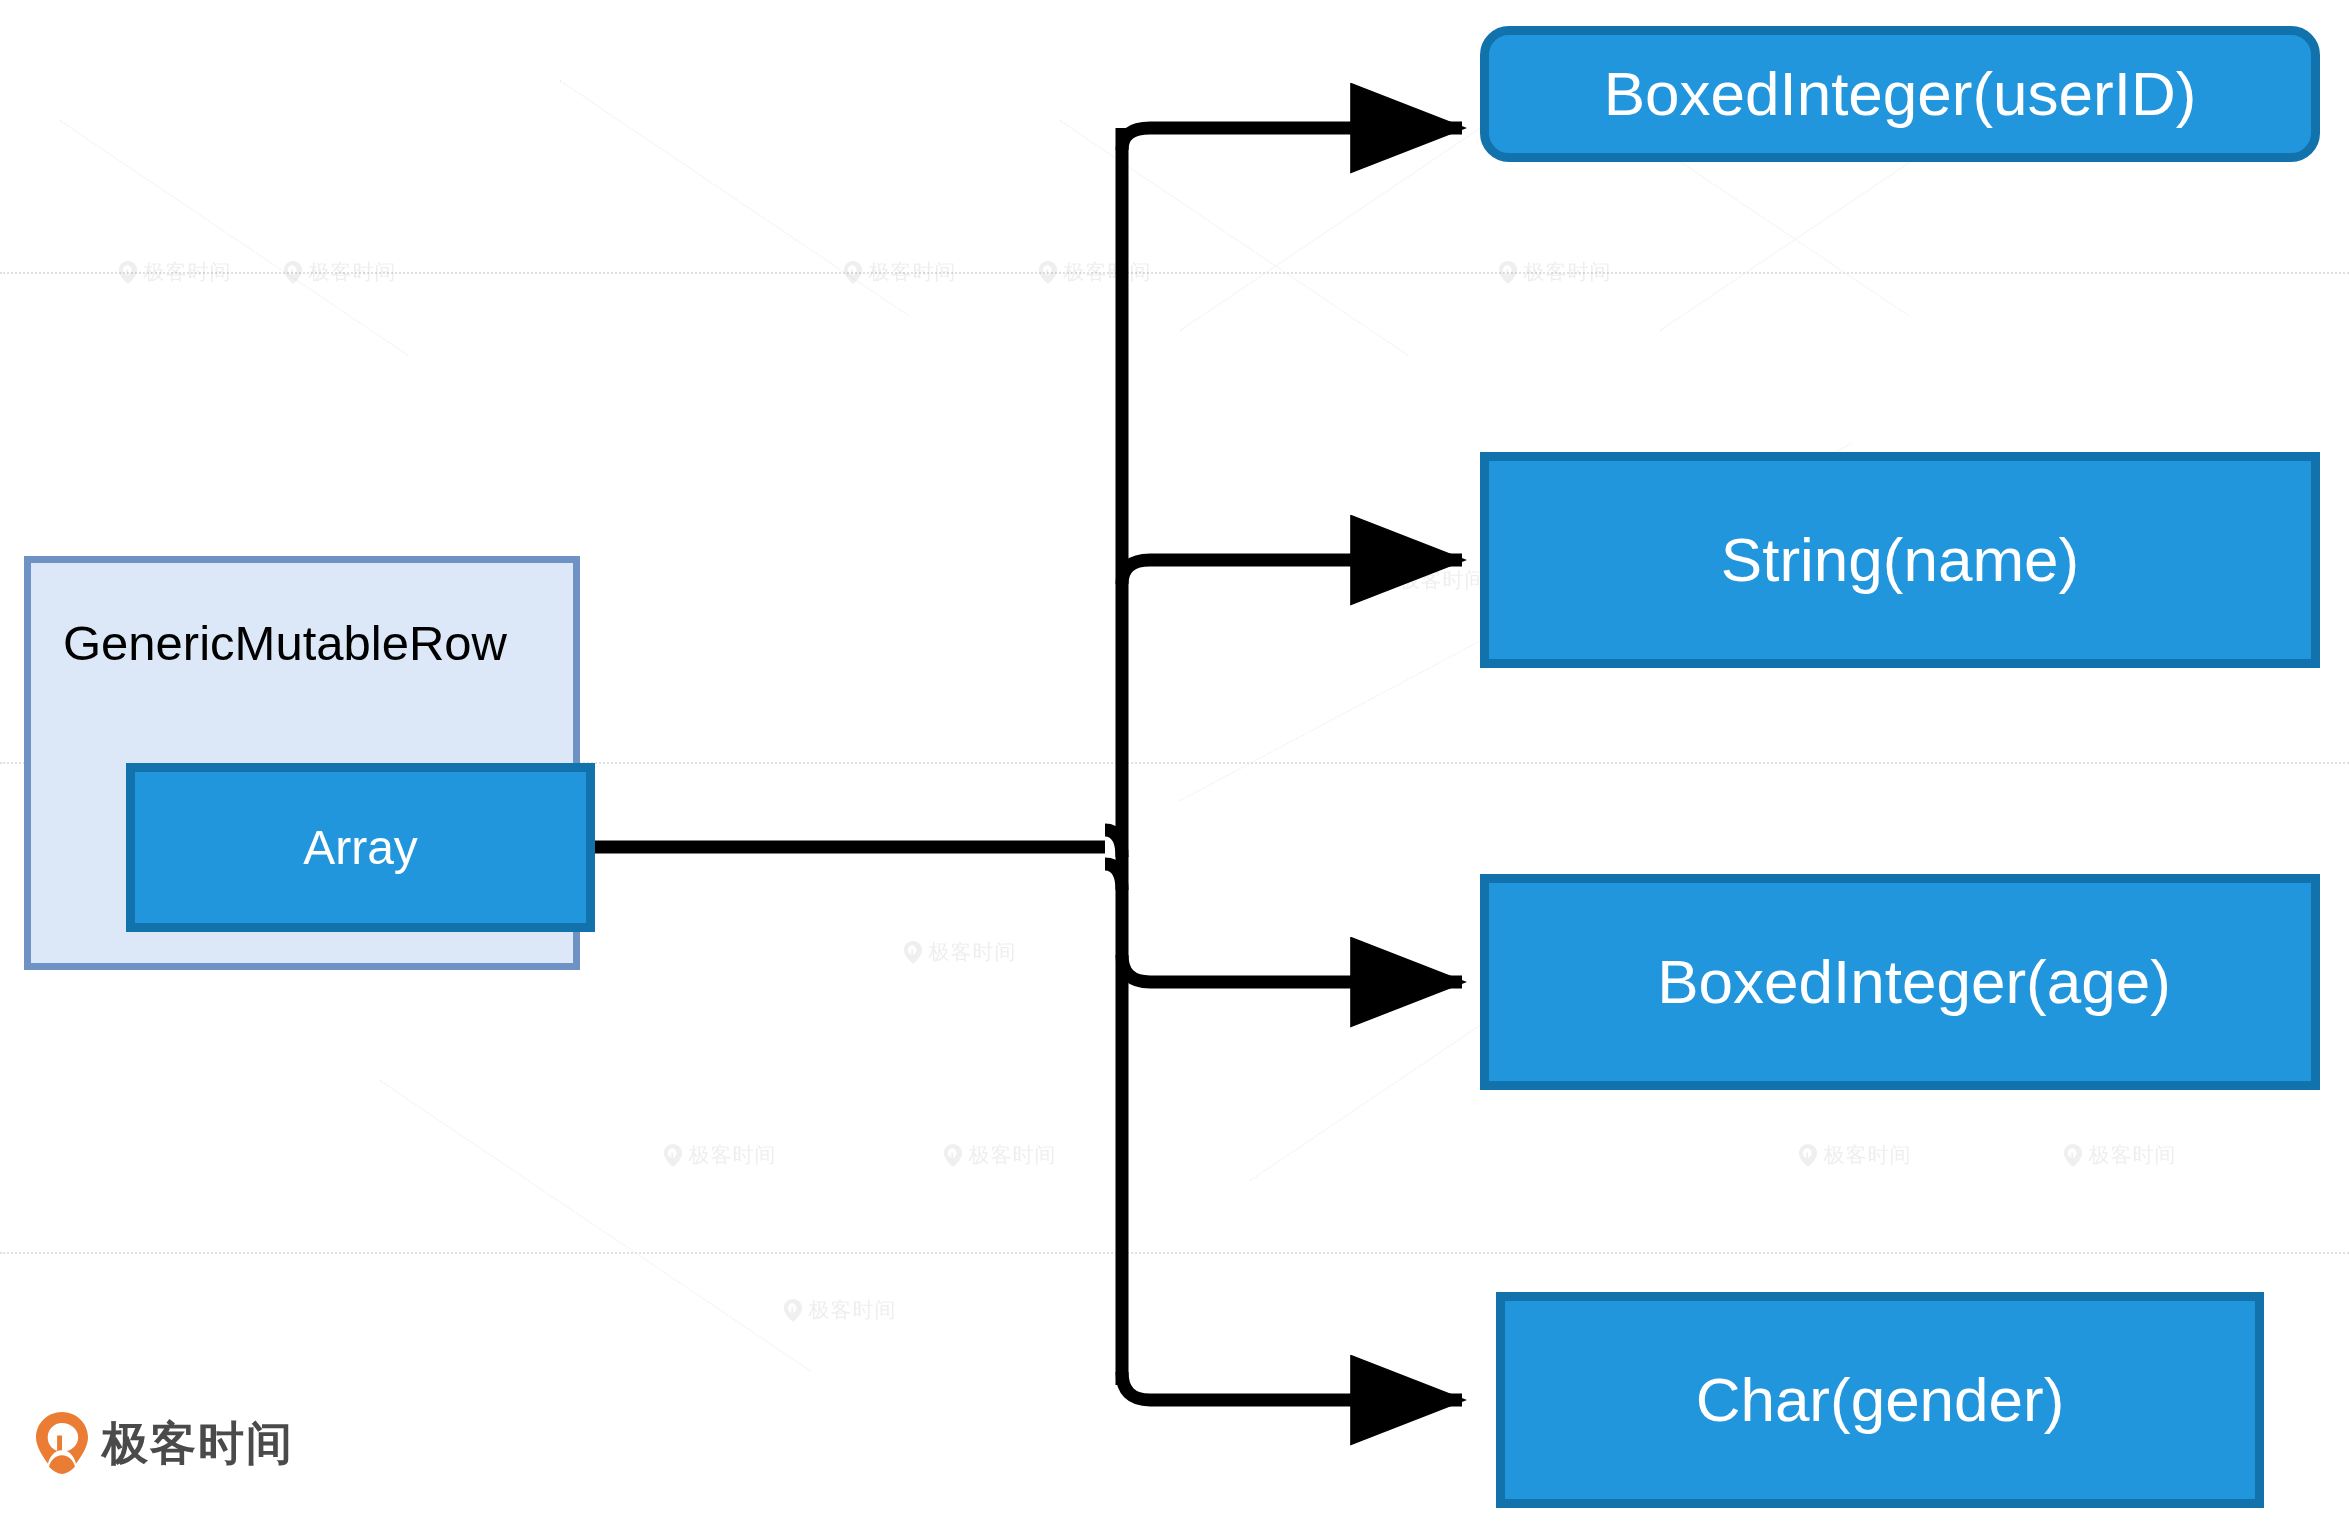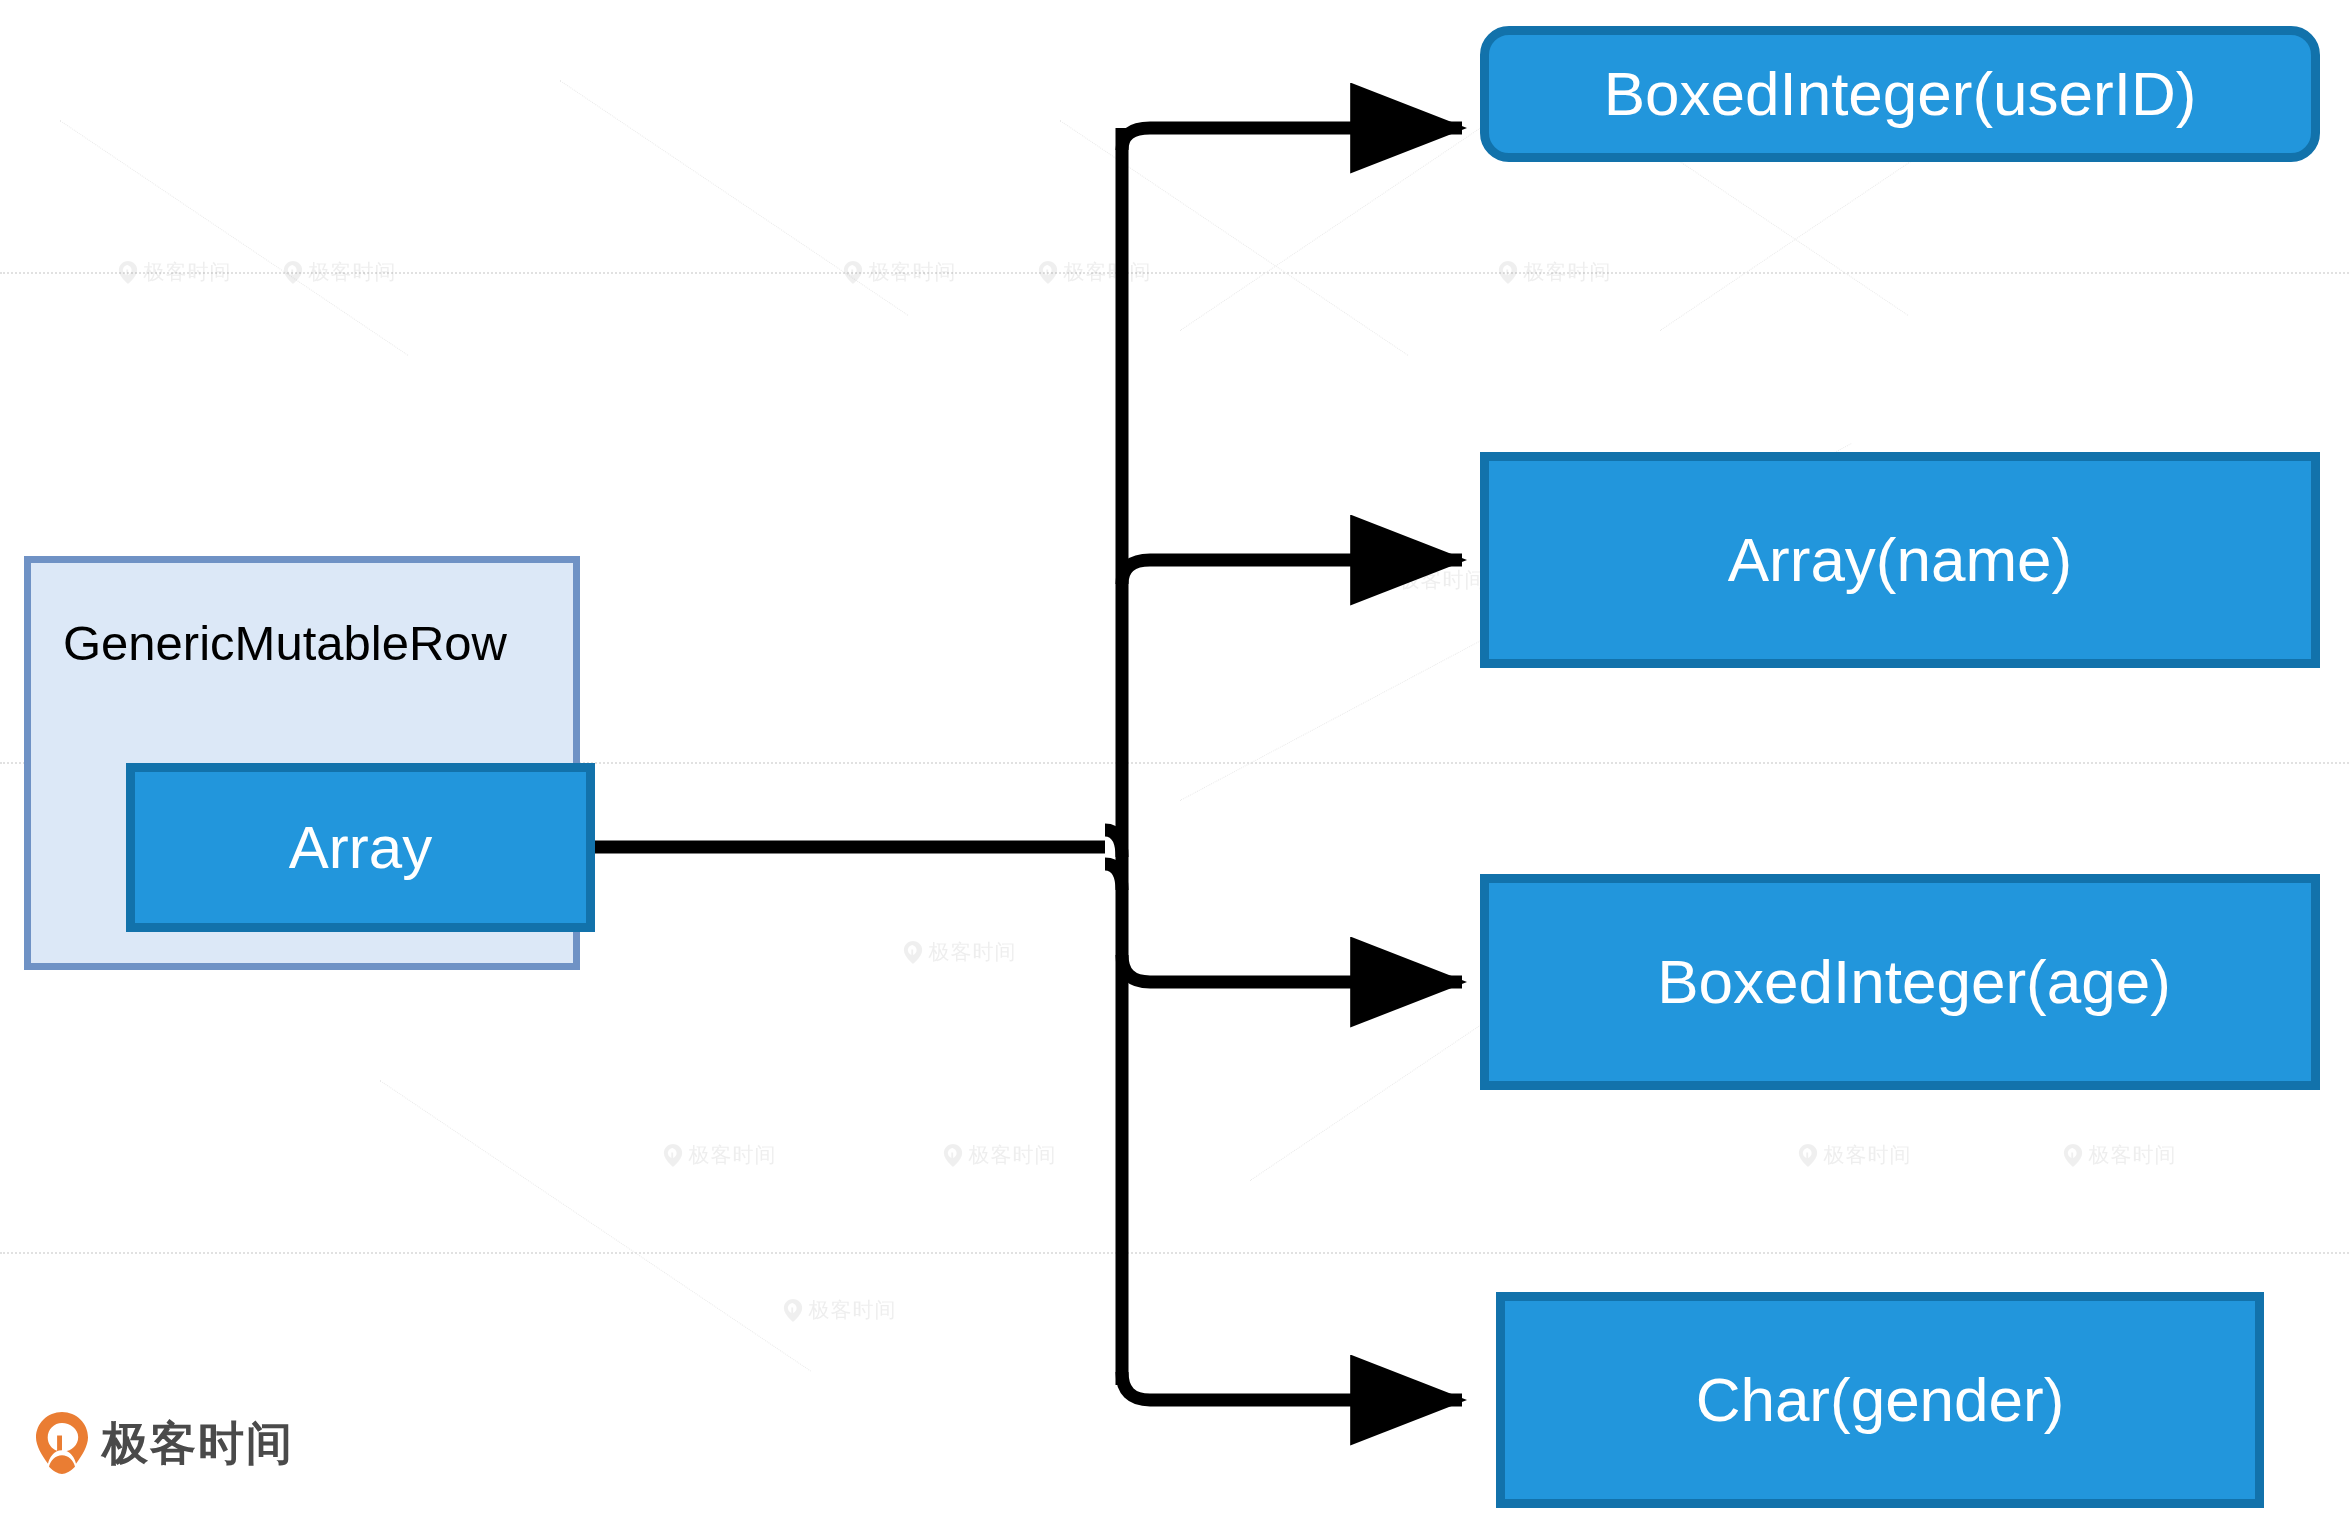--- a/index.html
+++ b/index.html
@@ -93,21 +93,21 @@
     align-items: center;
     justify-content: center;
   }
   .blue-box .label {
     color: #ffffff;
     font-size: 62px;
     line-height: 1;
     white-space: nowrap;
   }
   .blue-box.array-box .label {
-    font-size: 60px;
+    font-size: 48px;
   }
 
   
   #brand {
     position: absolute;
     left: 36px;
     top: 1412px;
     display: flex;
     align-items: center;
     gap: 14px;
@@ -288,21 +288,21 @@
 
   <div class="node blue-box array-box" style="left:126px; top:763px; width:469px; height:169px;">
     <span class="label">Array</span>
   </div>
 
   <div class="node blue-box" style="left:1480px; top:26px; width:840px; height:136px;border-radius:29px;">
     <span class="label">BoxedInteger(userID)</span>
   </div>
 
   <div class="node blue-box" style="left:1480px; top:452px; width:840px; height:216px;">
-    <span class="label">Array(name)</span>
+    <span class="label">String(name)</span>
   </div>
 
   <div class="node blue-box" style="left:1480px; top:874px; width:840px; height:216px;padding-left:28px;">
     <span class="label">BoxedInteger(age)</span>
   </div>
 
   <div class="node blue-box" style="left:1496px; top:1292px; width:768px; height:216px;">
     <span class="label">Char(gender)</span>
   </div>
 

